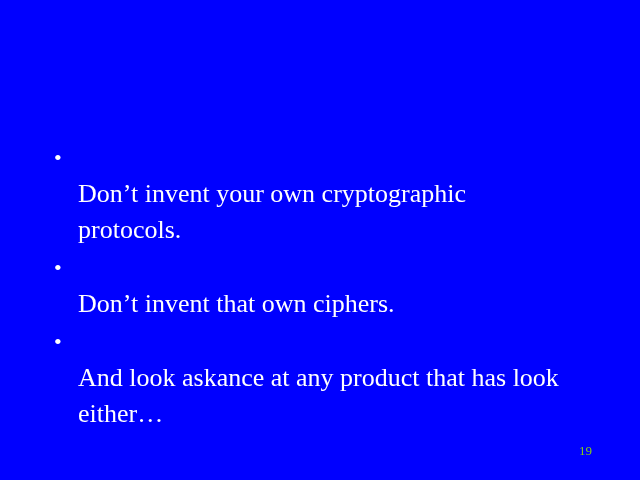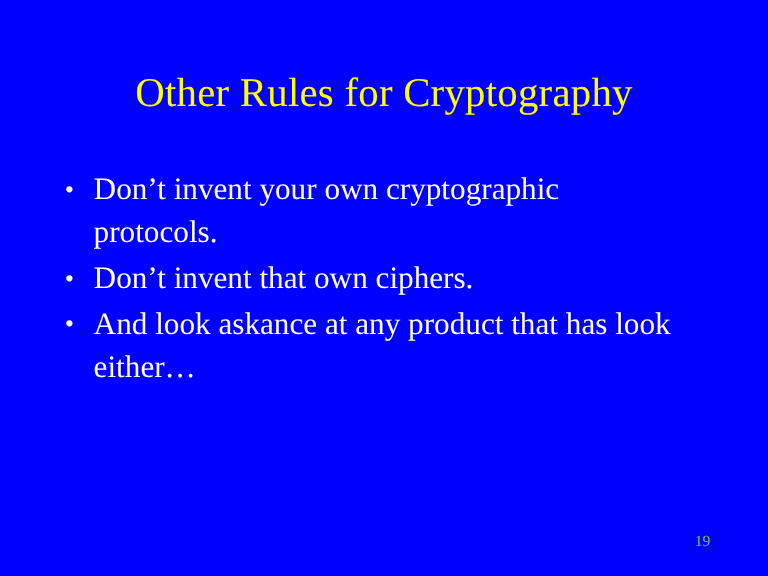--- a/index.html
+++ b/index.html
@@ -57,37 +57,37 @@
     line-height: 36px;
     padding-left: 4px;
     box-sizing: border-box;
   }
   .bullet-text {
     flex: 1 1 auto;
     color: #ffffff;
     font-size: 26px;
     line-height: 36px;
     padding-right: 28px;
+    margin-top: 36px;
   }
   .slide-number {
     position: absolute;
     right: 48px;
     bottom: 22px;
     color: #84cc16;
     font-size: 13px;
     line-height: 14px;
     font-family: "Liberation Serif", "DejaVu Serif", serif;
   }
 </style>
 </head>
 <body>
 
 <div class="slide">
 
-  <div class="slide-title">Other Rules for Cryptography</div>
 
   <div class="body-block">
 
     <div class="bullet-item">
       <span class="bullet-mark">•</span>
       <span class="bullet-text">Don’t invent your own cryptographic protocols.</span>
     </div>
 
     <div class="bullet-item">
       <span class="bullet-mark">•</span>

